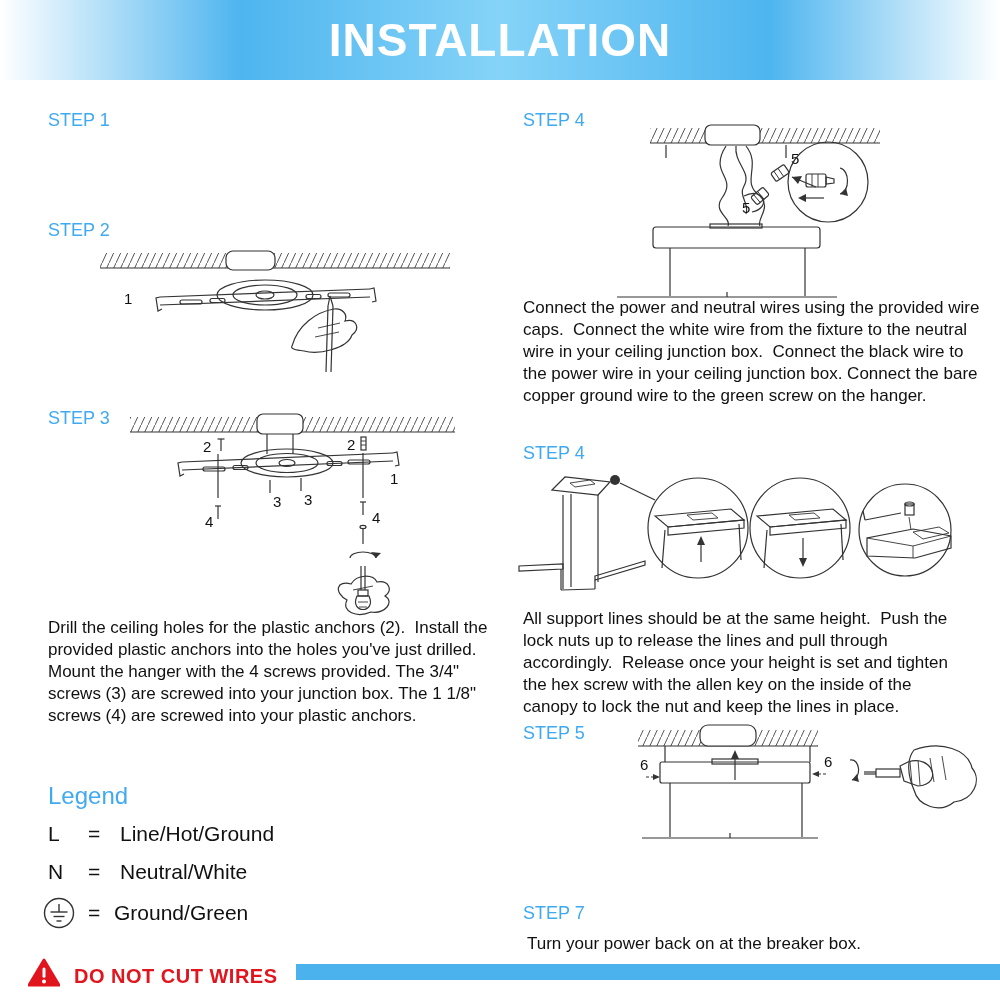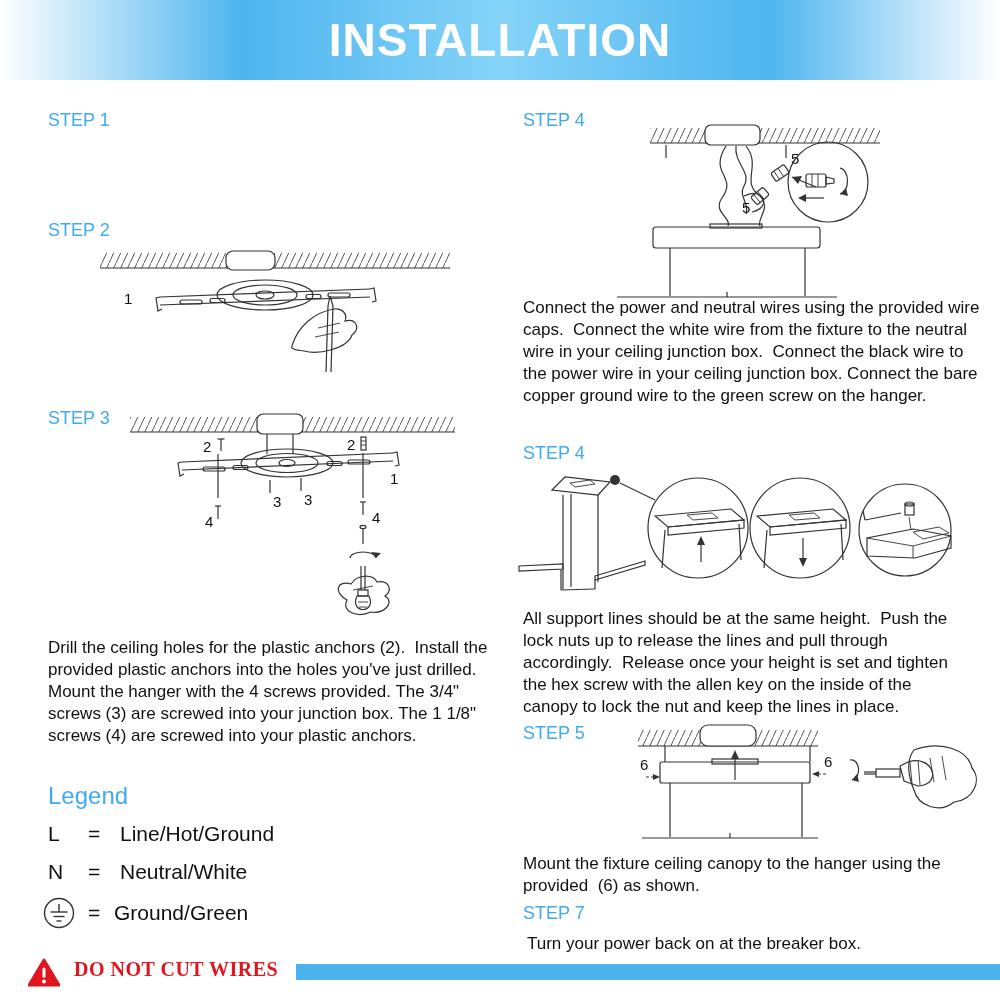--- a/index.html
+++ b/index.html
@@ -8,21 +8,21 @@
   .banner{position:absolute;left:0;top:8;width:1000px;height:80px;
           background:linear-gradient(to right,#ffffff 0%,#4eb5ef 24%,#85d3f8 50%,#4eb5ef 77%,#ffffff 100%);}
   .banner h1{margin:0;text-align:center;line-height:80px;font-size:46px;font-weight:700;
              color:#ffffff;letter-spacing:1px;}
   .step-h{position:absolute;font-size:18px;color:#3FA9F1;font-weight:400;}
   .body-t{position:absolute;font-size:17px;line-height:22px;white-space:pre-wrap;margin:0;}
   .legend-h{position:absolute;font-size:24px;color:#3FA9F1;text-align:center;}
   .lg-row{position:absolute;display:flex;align-items:center;font-size:21px;}
   .lg-sym{display:inline-block;width:40px;}
   .lg-eq{display:inline-block;width:32px;}
-  .warn-row{position:absolute;left:28px;top:958px;display:flex;align-items:flex-start;gap:14px;font-family:Liberation Serif, serif;}
+  .warn-row{position:absolute;left:28px;top:958px;display:flex;align-items:flex-end;gap:14px;}
   .warn-txt{font-size:20px;font-weight:700;color:#E0151E;letter-spacing:.5px;}
   .blue-bar{position:absolute;left:296px;top:964px;width:704px;height:16px;background:#4BB2EE;}
   .diag{position:absolute;}
   .diag *{stroke:#333;stroke-width:1.2;fill:none;}
   .diag text{stroke:none;fill:#111;font:15px "Liberation Sans",sans-serif;}
   .diag .fw{fill:#fff;}
   .diag .fk{fill:#333;stroke:none;}
   .diag .fh{fill:url(#hatch);stroke:none;}
   .diag .thin{stroke-width:.9;}
 </style>
@@ -130,21 +130,21 @@
       <rect x="273" y="180" width="10" height="6"></rect>
       <path d="M272 186 C264 204 292 204 284 186 Z"></path>
       <line class="thin" x1="273" y1="192" x2="283" y2="192"></line>
       <line class="thin" x1="274" y1="197" x2="282" y2="197"></line>
     </g>
     <g>
       <path d="M262 190 C248 182 252 170 266 174 C272 164 288 164 292 172 C304 170 308 180 300 186 C310 192 300 204 286 202 C272 208 256 202 262 190 Z"></path>
       <line class="thin" x1="268" y1="180" x2="288" y2="176"></line>
     </g>
   </svg>
-  <p class="body-t" style="left:48px;top:637px;width:445px">Drill the ceiling holes for the plastic anchors (2).  Install the provided plastic anchors into the holes you've just drilled.  Mount the hanger with the 4 screws provided. The 3/4" screws (3) are screwed into your junction box. The 1 1/8" screws (4) are screwed into your plastic anchors.</p>
+  <p class="body-t" style="left:48px;top:617px;width:445px">Drill the ceiling holes for the plastic anchors (2).  Install the provided plastic anchors into the holes you've just drilled.  Mount the hanger with the 4 screws provided. The 3/4" screws (3) are screwed into your junction box. The 1 1/8" screws (4) are screwed into your plastic anchors.</p>
 
   <div class="legend-h" style="left:48px;top:782px">Legend</div>
   <div class="lg-row" style="left:48px;top:822px">
     <span class="lg-sym">L</span>
     <span class="lg-eq">=</span>
     <span>Line/Hot/Ground</span>
   </div>
   <div class="lg-row" style="left:48px;top:860px">
     <span class="lg-sym">N</span>
     <span class="lg-eq">=</span>
@@ -314,18 +314,17 @@
       <path d="M288 44 L296 40 C320 32 332 62 306 64 L292 59 Z"></path>
       <line class="thin" x1="298" y1="40" x2="300" y2="62"></line>
       <line class="thin" x1="306" y1="38" x2="308" y2="63"></line>
     </g>
     <g>
       <path d="M302 28 C330 18 356 28 360 46 C370 58 362 78 342 80 C328 92 306 84 302 68 C296 54 294 38 302 28 Z"></path>
       <line class="thin" x1="318" y1="36" x2="322" y2="60"></line>
       <line class="thin" x1="330" y1="34" x2="334" y2="58"></line>
     </g>
   </svg>
-  <p class="body-t" style="left:523px;top:853px;width:460px">Mount the fixture ceiling canopy to the hanger using the provided  (6) as shown.</p>
 
   <div class="step-h" style="left:523px;top:903px">STEP 7</div>
   <p class="body-t" style="left:527px;top:933px;width:440px">Turn your power back on at the breaker box.</p>
 
 </div>
 
 </body></html>

